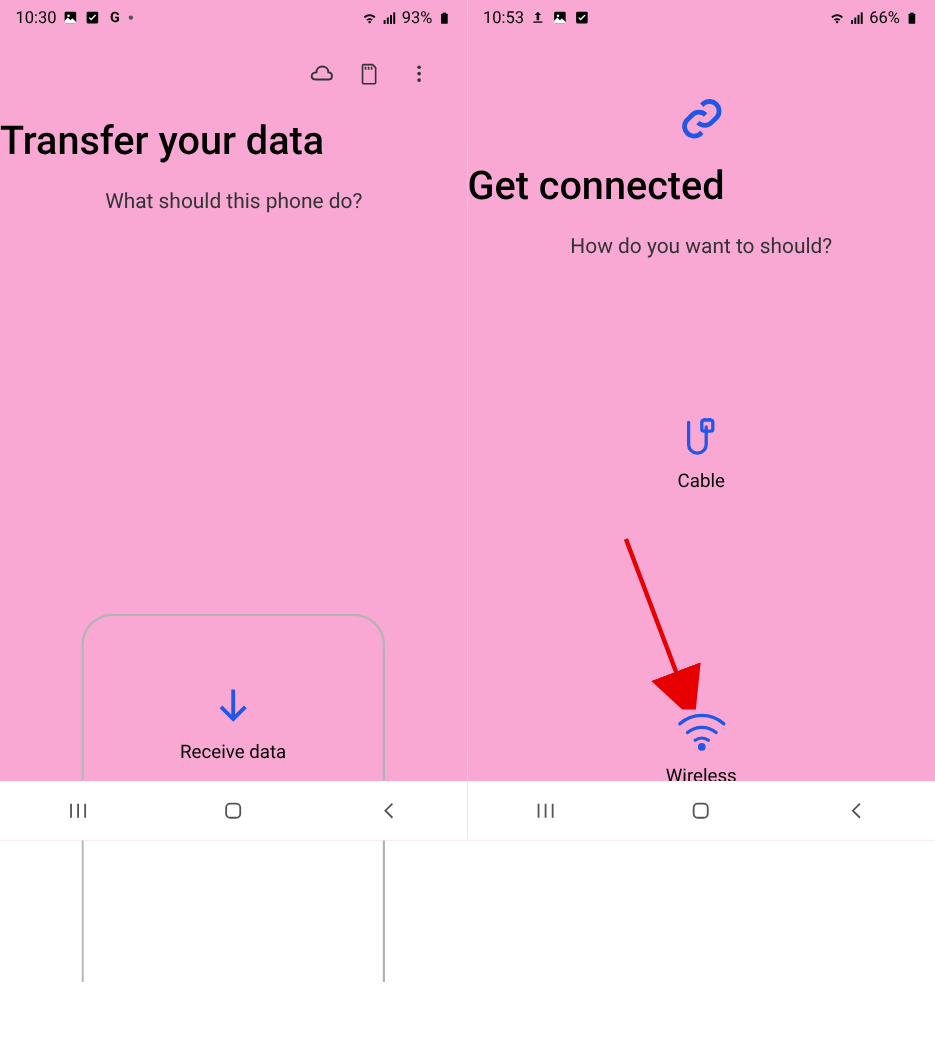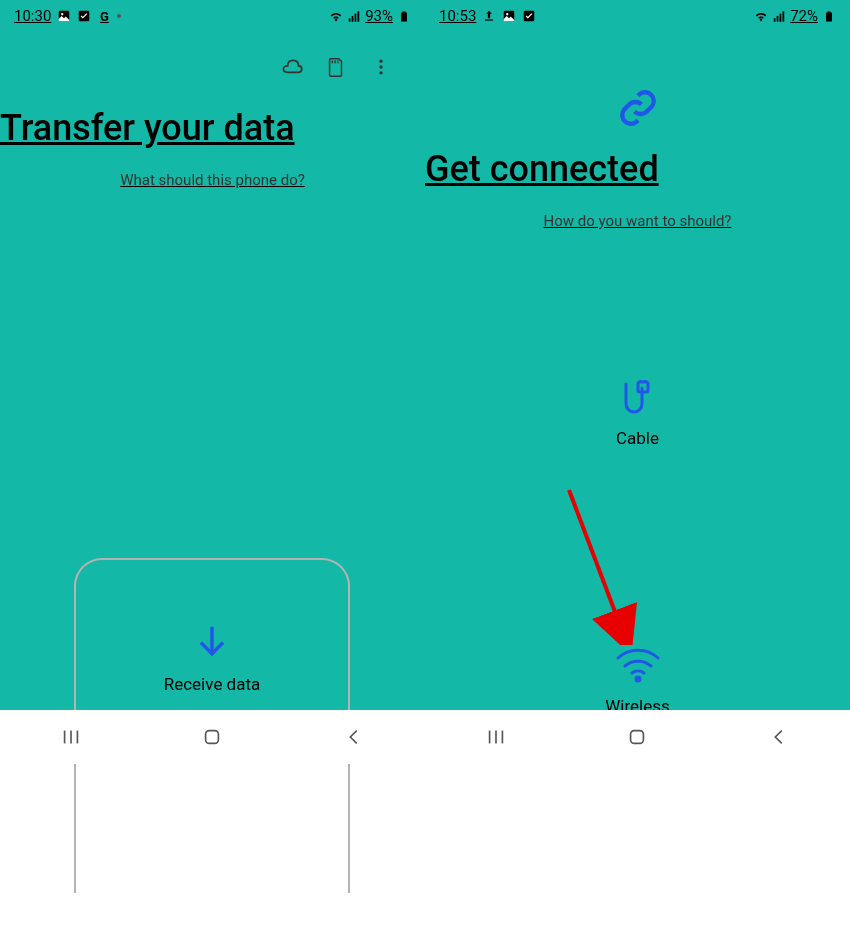--- a/index.html
+++ b/index.html
@@ -12,22 +12,21 @@
       background: #fff;
       width: 850px;
       height: 944px;
       display: flex;
       position: relative;
     }
     .screen {
       width: 425px;
       height: 764px;
       position: relative;
-      background: #14b8a6;
-      text-decoration: underline;
+      background: #f9a8d4;
     }
     .status-bar {
       display: flex;
       justify-content: space-between;
       align-items: center;
       padding: 8px 14px;
       height: 32px;
       font-size: 15px;
       color: #000;
     }
@@ -66,21 +65,21 @@
       padding-top: 20px;
     }
     .title {
       font-size: 36px;
       font-weight: 500;
       text-align: left;
       margin-top: 15px;
       color: #000;
     }
     .subtitle {
-      font-size: 15px;
+      font-size: 19px;
       text-align: center;
       margin-top: 22px;
       color: #333;
     }
     .option-area-1 {
       position: absolute;
       top: 420px;
       left: 0;
       right: 0;
       display: flex;
@@ -296,21 +295,21 @@
           </svg>
       </span>
       <span class="status-icon">
         <svg viewBox="0 0 24 24" width="15" height="15" fill="#000">
             <rect x="3" y="15" width="3" height="6"></rect>
             <rect x="8" y="11" width="3" height="10"></rect>
             <rect x="13" y="7" width="3" height="14"></rect>
             <rect x="18" y="3" width="3" height="18"></rect>
           </svg>
       </span>
-      <span>72%</span>
+      <span>66%</span>
       <span class="status-icon">
         <svg viewBox="0 0 24 24" width="12" height="15" fill="#000">
             <rect x="6" y="4" width="12" height="18" rx="1"></rect>
             <rect x="9" y="2" width="6" height="3"></rect>
           </svg>
       </span>
     </div>
   </div>
 
   <div class="hero-icon-wrap" style="padding-top:55px;">

